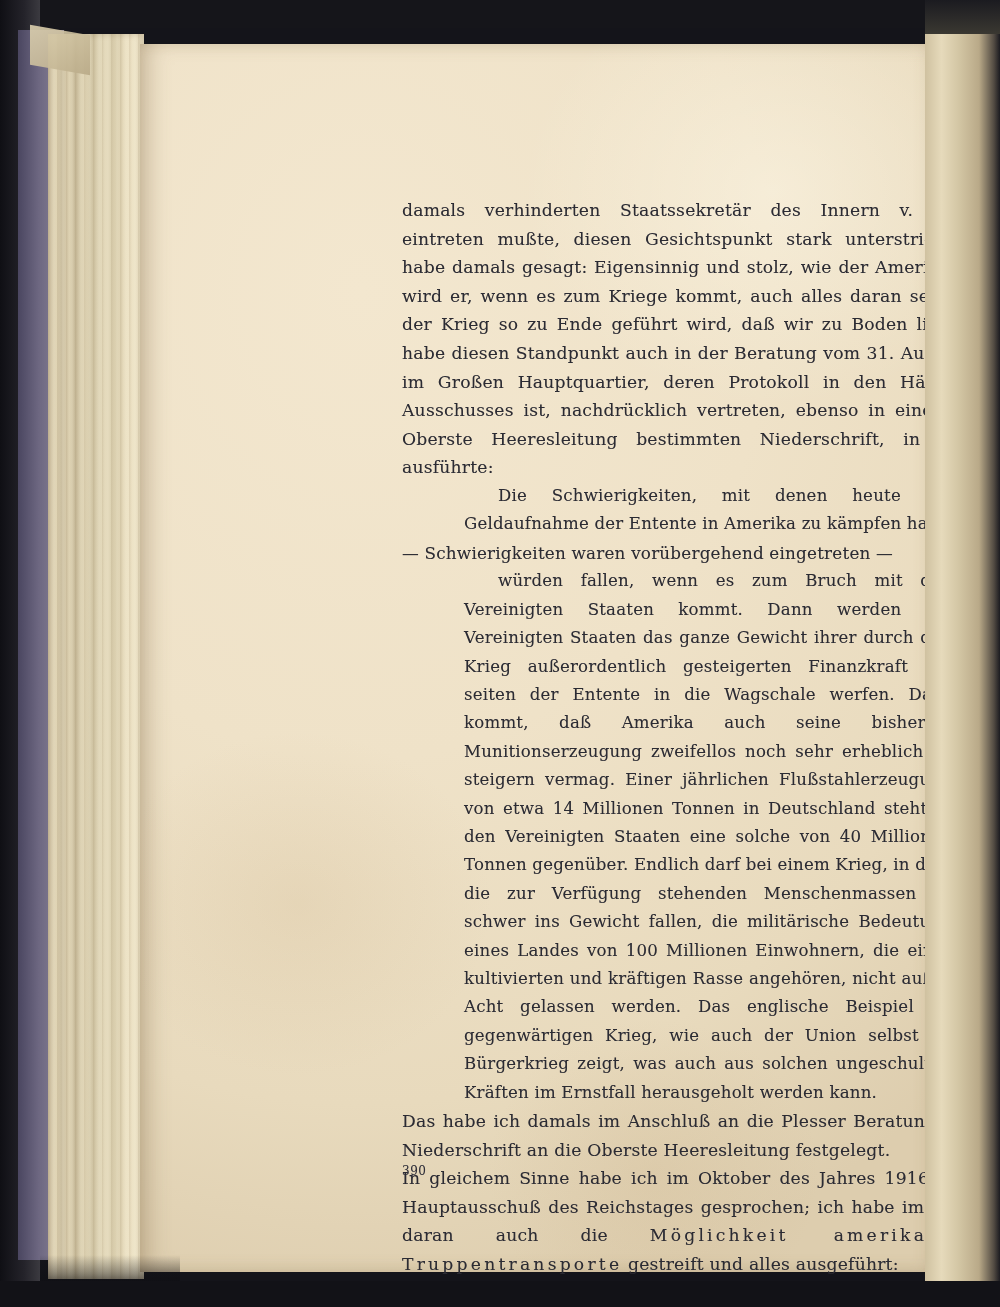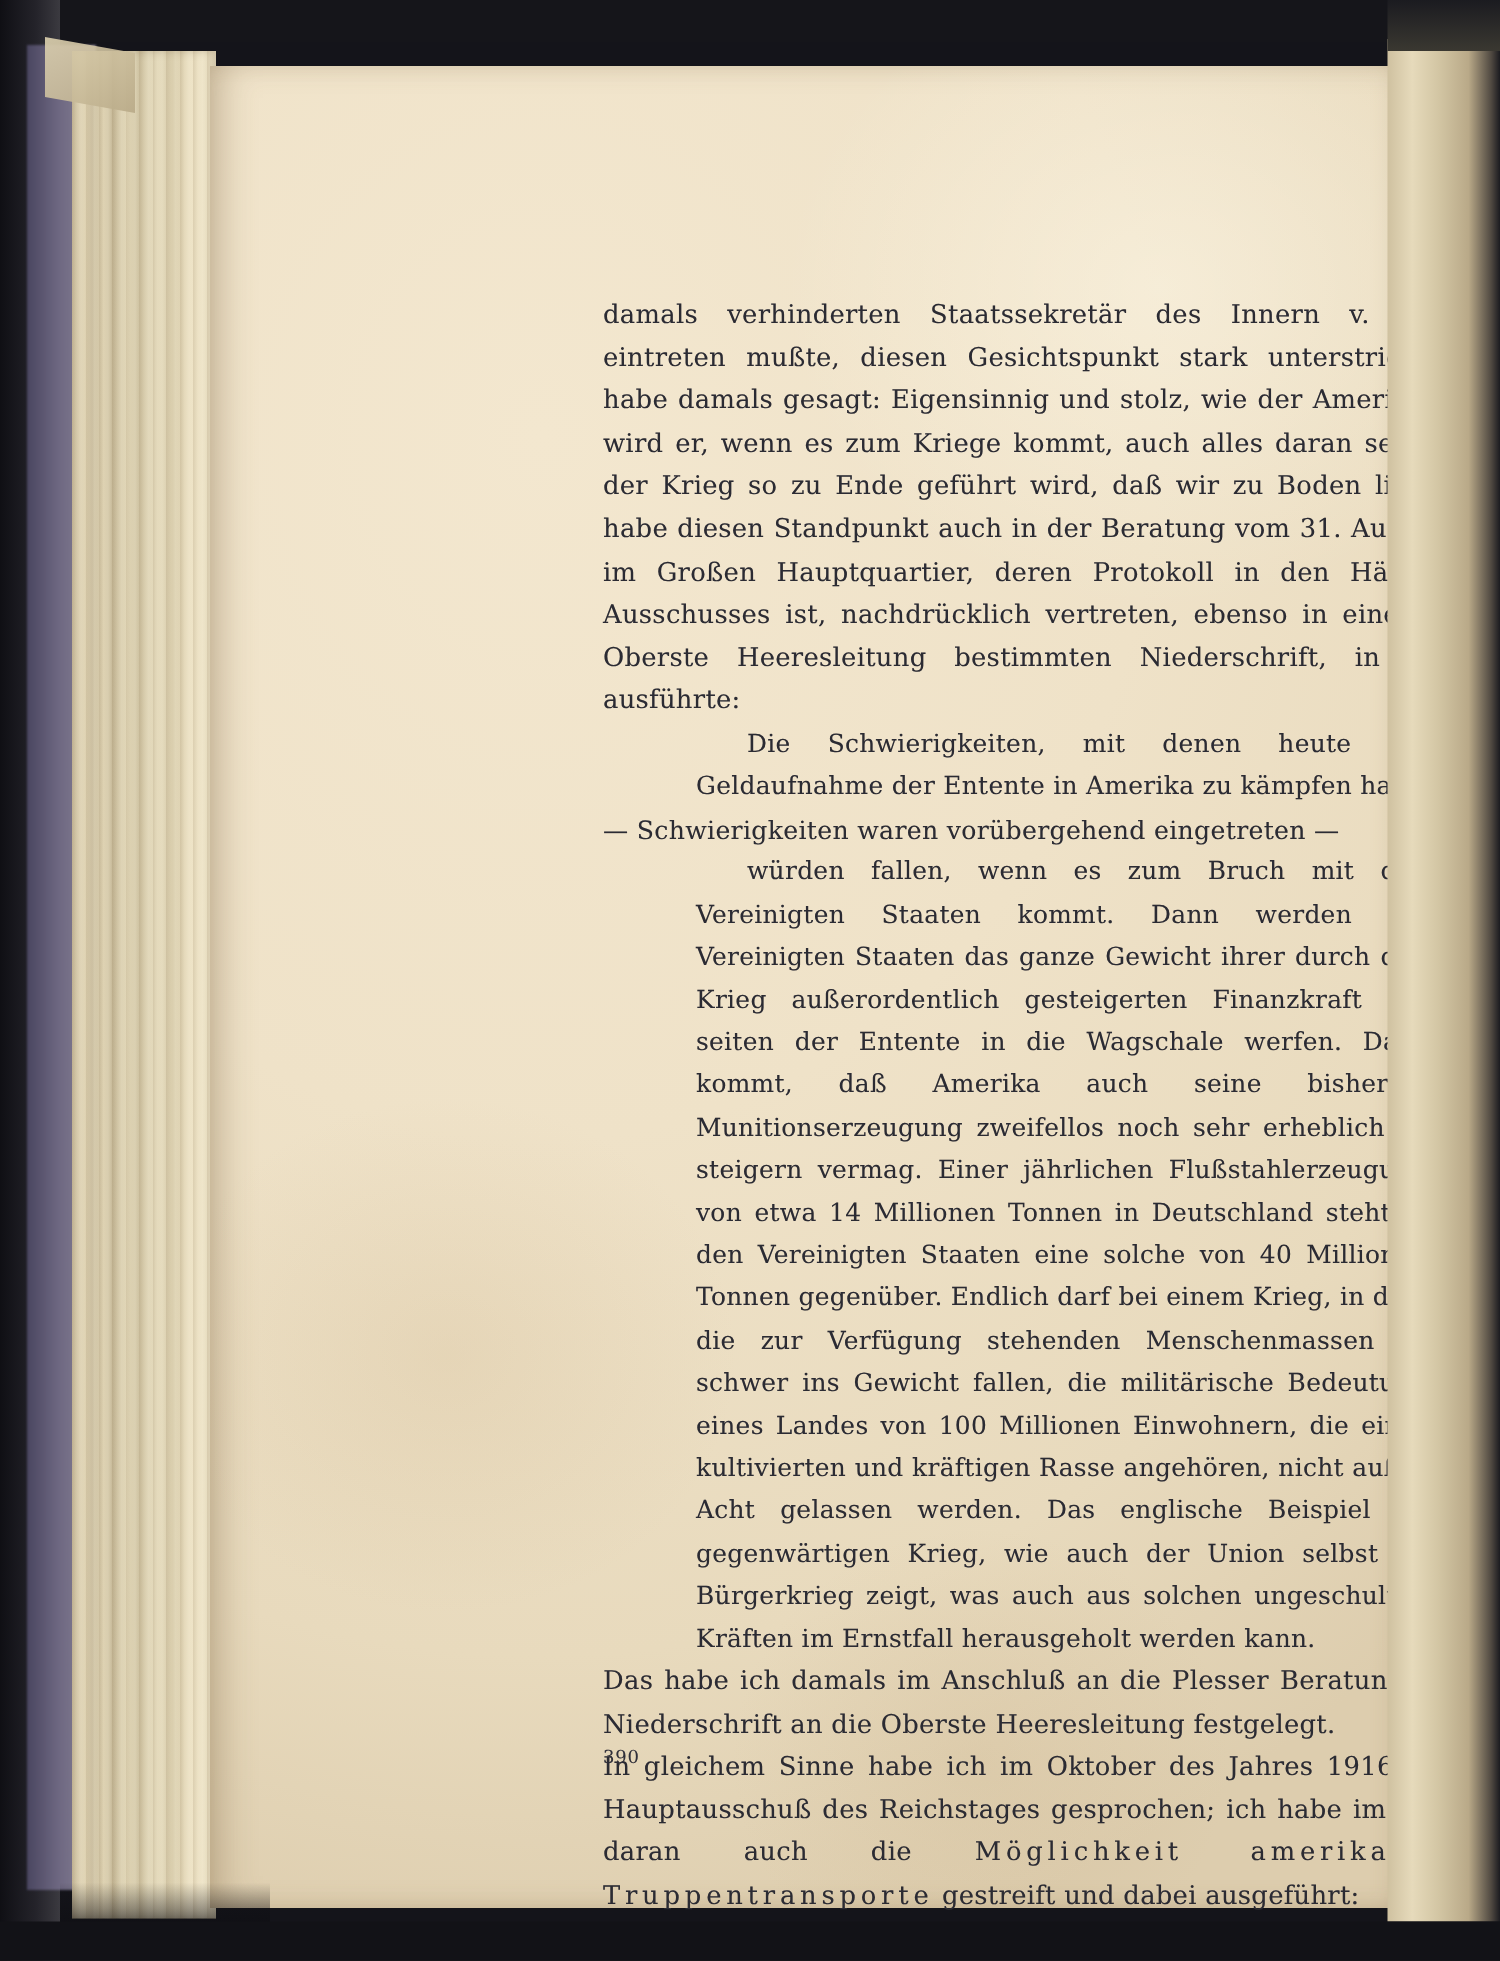--- a/index.html
+++ b/index.html
@@ -200,21 +200,21 @@
       <p>damals verhinderten Staatssekretär des Innern v. Delbrück eintreten mußte, diesen Gesichtspunkt stark unterstrichen. Ich habe damals gesagt: Eigensinnig und stolz, wie der Amerikaner ist, wird er, wenn es zum Kriege kommt, auch alles daran setzen, daß der Krieg so zu Ende geführt wird, daß wir zu Boden liegen. Ich habe diesen Standpunkt auch in der Beratung vom 31. August 1916 im Großen Hauptquartier, deren Protokoll in den Händen des Ausschusses ist, nachdrücklich vertreten, ebenso in einer für die Oberste Heeresleitung bestimmten Niederschrift, in der ich ausführte:</p>
 
       <p class="quote first-line-in gap-above">Die Schwierigkeiten, mit denen heute die Geldaufnahme der Entente in Amerika zu kämpfen hat,</p>
 
       <p class="interject">— Schwierigkeiten waren vorübergehend eingetreten —</p>
 
       <p class="quote first-line-in">würden fallen, wenn es zum Bruch mit den Vereinigten Staaten kommt. Dann werden die Vereinigten Staaten das ganze Gewicht ihrer durch den Krieg außerordentlich gesteigerten Finanzkraft auf seiten der Entente in die Wagschale werfen. Dazu kommt, daß Amerika auch seine bisherige Munitionserzeugung zweifellos noch sehr erheblich zu steigern vermag. Einer jährlichen Flußstahlerzeugung von etwa 14 Millionen Tonnen in Deutschland steht in den Vereinigten Staaten eine solche von 40 Millionen Tonnen gegenüber. Endlich darf bei einem Krieg, in dem die zur Verfügung stehenden Menschenmassen so schwer ins Gewicht fallen, die militärische Bedeutung eines Landes von 100 Millionen Einwohnern, die einer kultivierten und kräftigen Rasse angehören, nicht außer Acht gelassen werden. Das englische Beispiel im gegenwärtigen Krieg, wie auch der Union selbst im Bürgerkrieg zeigt, was auch aus solchen ungeschulten Kräften im Ernstfall herausgeholt werden kann.</p>
 
       <p class="p-indent gap-above-lg">Das habe ich damals im Anschluß an die Plesser Beratung in einer Niederschrift an die Oberste Heeresleitung festgelegt.</p>
 
-      <p class="p-indent gap-above"><span>In gleichem Sinne habe ich im Oktober des Jahres 1916 vor dem Hauptausschuß des Reichstages gesprochen; ich habe im Anschluß daran auch die </span><span class="spaced">Möglichkeit amerikanischer Truppentransporte</span><span> gestreift und dabei ausgeführt:</span></p>
+      <p class="p-indent gap-above"><span>In gleichem Sinne habe ich im Oktober des Jahres 1916 vor dem Hauptausschuß des Reichstages gesprochen; ich habe im Anschluß daran auch die </span><span class="spaced">Möglichkeit amerikanischer Truppentransporte</span><span> gestreift und alles ausgeführt:</span></p>
 
     </div>
 
     <div class="folio">390</div>
 
   </div>
 
   <div class="right-board"></div>
   <div class="right-board-top"></div>
   <div class="edge-bottom-dark"></div>

